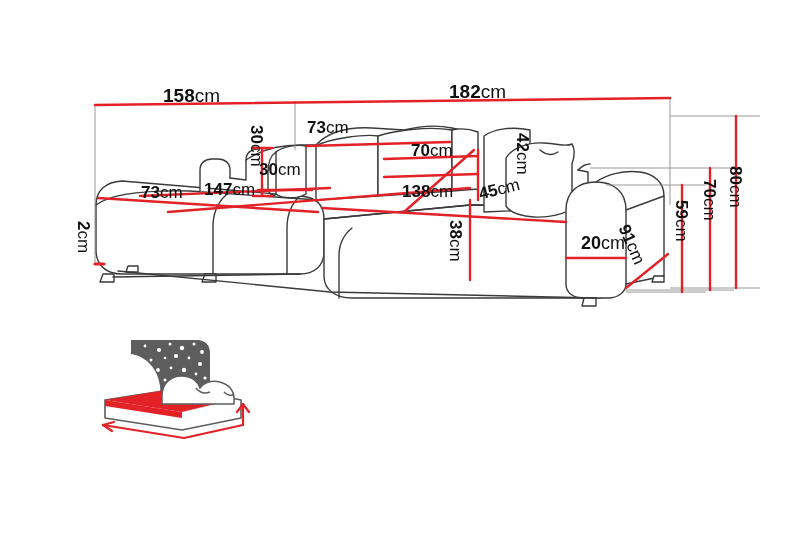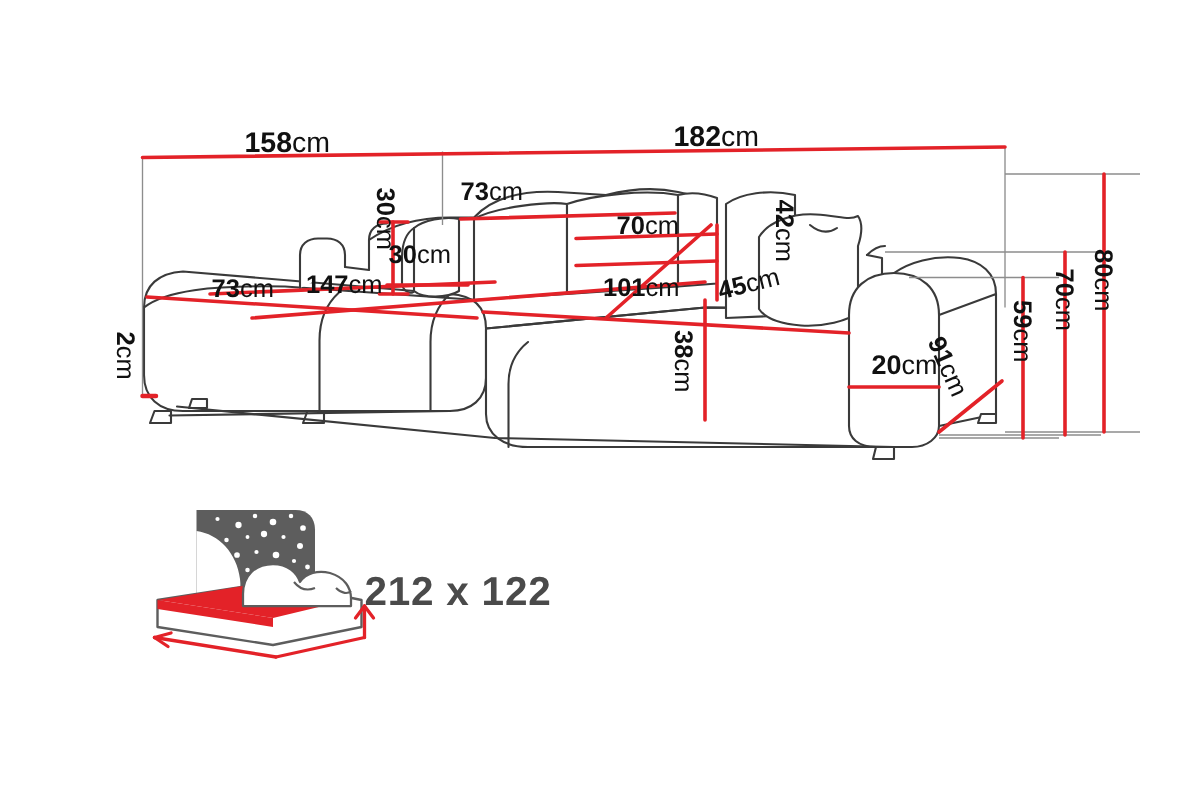--- a/index.html
+++ b/index.html
@@ -257,21 +257,21 @@
 
   <div class="dim" style="left:141px; top:184px; font-size:17px;">
     <span class="num">73</span><span class="unit">cm</span>
   </div>
 
   <div class="dim" style="left:204px; top:181px; font-size:17px;">
     <span class="num">147</span><span class="unit">cm</span>
   </div>
 
   <div class="dim" style="left:402px; top:183px; font-size:17px;">
-    <span class="num">101</span><span class="unit">cm</span>
+    <span class="num">138</span><span class="unit">cm</span>
   </div>
 
   <div class="dim" style="left:477px; top:186px; font-size:17px; transform:rotate(-14deg); transform-origin:0 0;">
     <span class="num">45</span><span class="unit">cm</span>
   </div>
 
   <div class="dim rot90" style="left:531px; top:133px; font-size:17px; transform:rotate(90deg);">
     <span class="num">42</span><span class="unit">cm</span>
   </div>
 
@@ -296,15 +296,14 @@
   </div>
 
   <div class="dim rot90" style="left:744px; top:166px; font-size:17px; transform:rotate(90deg);">
     <span class="num">80</span><span class="unit">cm</span>
   </div>
 
   <div class="dim rot90" style="left:92px; top:221px; font-size:17px; transform:rotate(90deg);">
     <span class="num">2</span><span class="unit">cm</span>
   </div>
 
-  <div class="bedtext" style="left:243px; top:379px; font-size:27px;">212 x 122</div>
 
 </div>
 
 </body></html>

